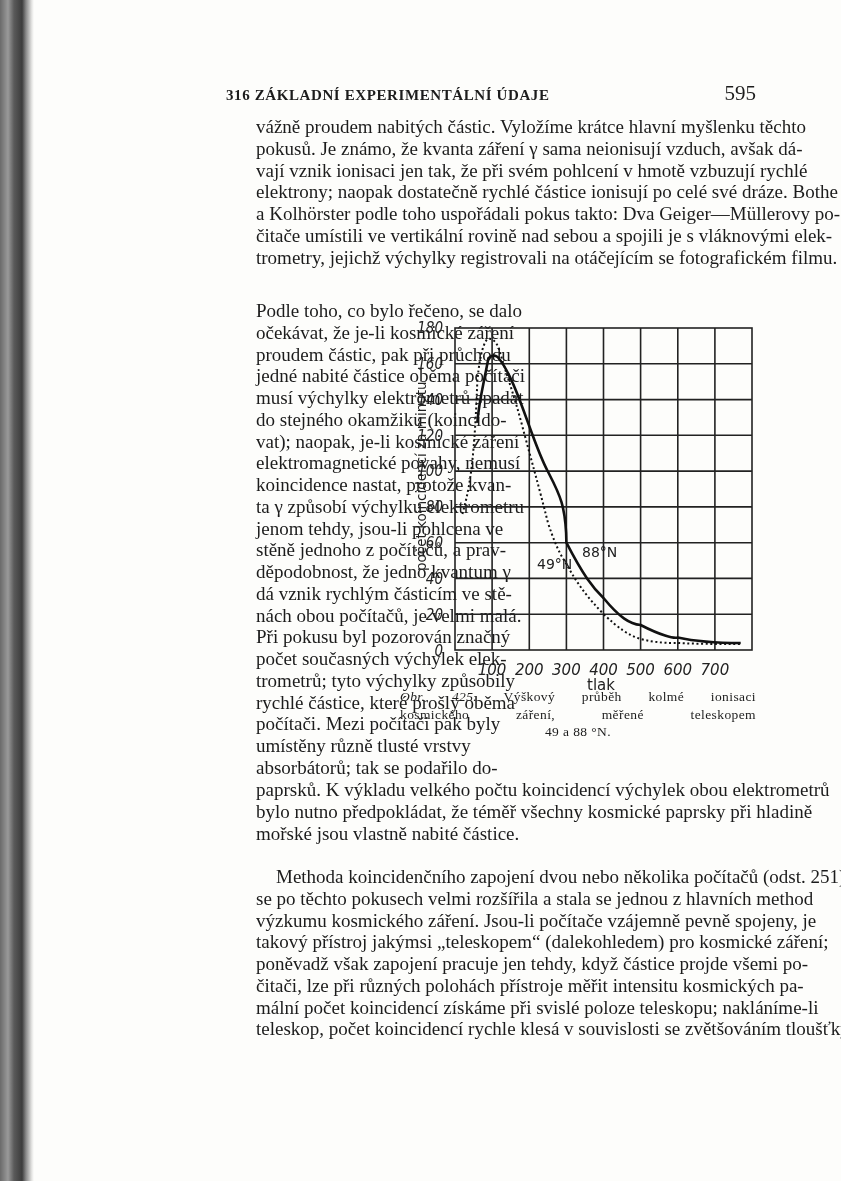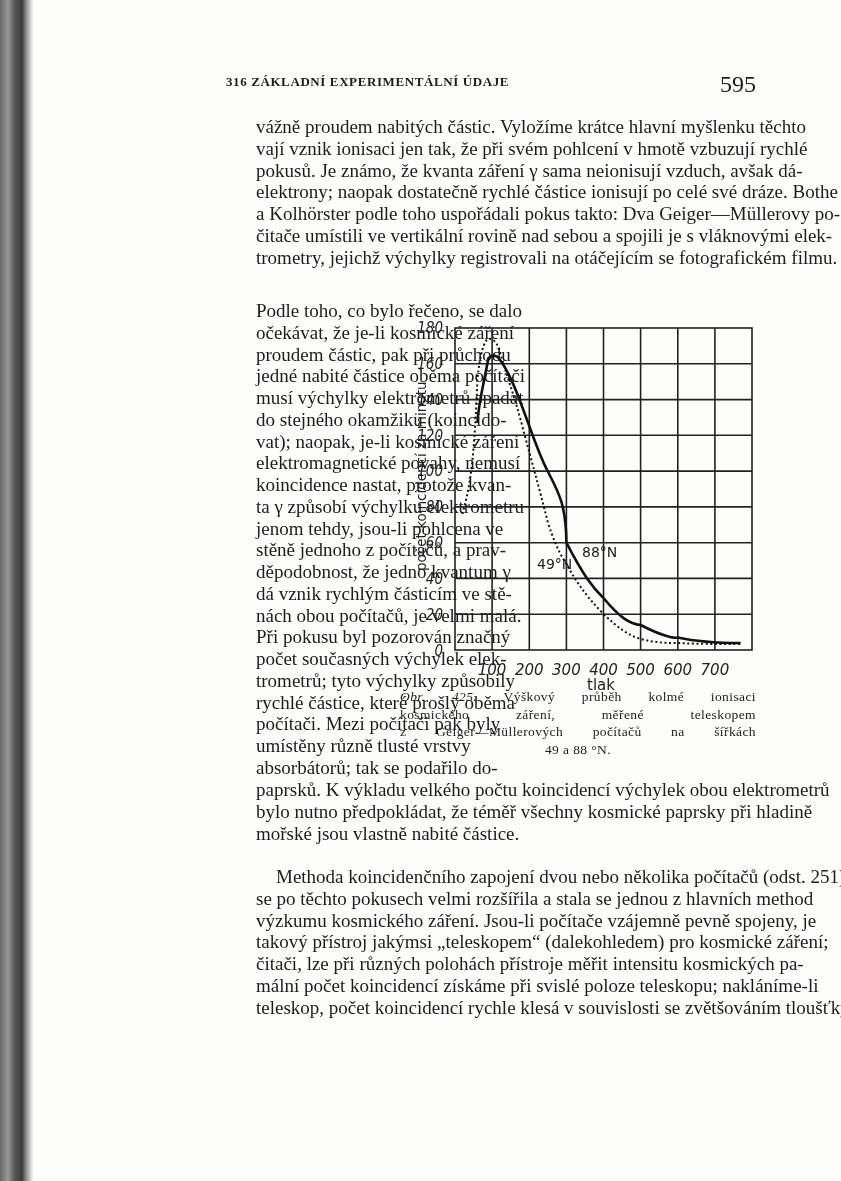--- a/index.html
+++ b/index.html
@@ -11,24 +11,24 @@
   }
   .binding {
     position:absolute; left:0; top:0; width:34px; height:1181px;
     background:linear-gradient(to right,#6a6a6a 0px,#9a9a9a 8px,#5a5a5a 14px,#3c3c3c 22px,#8a8a8a 26px,#e8e8e6 32px,#fdfdfb 34px);
   }
   .header {
     position:absolute; left:226px; top:66px; width:530px; height:30px;
     font-family:"Liberation Serif",serif;
   }
   .header .running {
-    position:absolute; left:0; top:8px; font-size:13px; letter-spacing:0.6px; font-weight:bold;text-align:center;
+    position:absolute; left:0; top:21px; font-size:15px; letter-spacing:0.6px; font-weight:bold;text-align:center;
   }
   .header .pageno {
-    position:absolute; right:0; top:5px; font-size:24px;
+    position:absolute; right:0; top:15px; font-size:21px;
   }
   .text {
     font-family:"Liberation Serif",serif;
     font-size:19px; line-height:21.75px;
   }
   .full {
     position:absolute; left:256px; width:498px;
   }
   .narrow {
     position:absolute; left:256px; width:137px;
@@ -54,22 +54,22 @@
 
 <div class="binding"></div>
 
 <div class="header">
   <span class="running">316 ZÁKLADNÍ EXPERIMENTÁLNÍ ÚDAJE</span>
   <span class="pageno">595</span>
 </div>
 
 <div class="text full" style="top:116px;">
   <span class="line">vážně proudem nabitých částic. Vyložíme krátce hlavní myšlenku těchto</span>
+  <span class="line">pokusů. Je známo, že kvanta záření γ sama neionisují vzduch, avšak dá-</span>
   <span class="line">vají vznik ionisaci jen tak, že při svém pohlcení v hmotě vzbuzují rychlé</span>
-  <span class="line">pokusů. Je známo, že kvanta záření γ sama neionisují vzduch, avšak dá-</span>
   <span class="line">elektrony; naopak dostatečně rychlé částice ionisují po celé své dráze. Bothe</span>
   <span class="line">a Kolhörster podle toho uspořádali pokus takto: Dva Geiger—Müllerovy po-</span>
   <span class="line">čitače umístili ve vertikální rovině nad sebou a spojili je s vláknovými elek-</span>
   <span class="line">trometry, jejichž výchylky registrovali na otáčejícím se fotografickém filmu.</span>
 </div>
 
 <div class="text narrow" style="top:300px;">
   <span class="line">Podle toho, co bylo řečeno, se dalo</span>
   <span class="line">očekávat, že je-li kosmické záření</span>
   <span class="line">proudem částic, pak při průchodu</span>
@@ -144,31 +144,31 @@
     </g>
     <text x="0" y="0" transform="translate(28,258) rotate(-90)" font-family="DejaVu Sans, sans-serif" font-size="13.5" fill="#222">počet koincidencí za minutu</text>
     <text x="139" y="256" font-family="DejaVu Sans, sans-serif" font-size="14" fill="#222">49°N</text>
     <text x="184" y="244" font-family="DejaVu Sans, sans-serif" font-size="14" fill="#222">88°N</text>
   </svg>
 </div>
 
 <div class="caption">
   <span class="cl"><span class="obr">Obr. 425.</span> <span>Výškový průběh kolmé ionisaci</span></span>
   <span class="cl">kosmického záření, měřené teleskopem</span>
-  <span class="cl">z Geiger—Müllerových počítačů na šířkách</span>
   <span class="cl center">49 a 88 °N.</span>
 </div>
 
 <div class="text full" style="top:779px;">
   <span class="line">paprsků. K výkladu velkého počtu koincidencí výchylek obou elektrometrů</span>
   <span class="line">bylo nutno předpokládat, že téměř všechny kosmické paprsky při hladině</span>
   <span class="line last">mořské jsou vlastně nabité částice.</span>
 </div>
 
 <div class="text full" style="top:866px;">
   <span class="line indent">Methoda koincidenčního zapojení dvou nebo několika počítačů (odst. 251)</span>
   <span class="line">se po těchto pokusech velmi rozšířila a stala se jednou z hlavních method</span>
   <span class="line">výzkumu kosmického záření. Jsou-li počítače vzájemně pevně spojeny, je</span>
   <span class="line">takový přístroj jakýmsi „teleskopem“ (dalekohledem) pro kosmické záření;</span>
+  <span class="line">poněvadž však zapojení pracuje jen tehdy, když částice projde všemi po-</span>
   <span class="line">čitači, lze při různých polohách přístroje měřit intensitu kosmických pa-</span>
   <span class="line">mální počet koincidencí získáme při svislé poloze teleskopu; nakláníme-li</span>
   <span class="line">teleskop, počet koincidencí rychle klesá v souvislosti se zvětšováním tloušťky</span>
 </div>
 
 </body></html>

